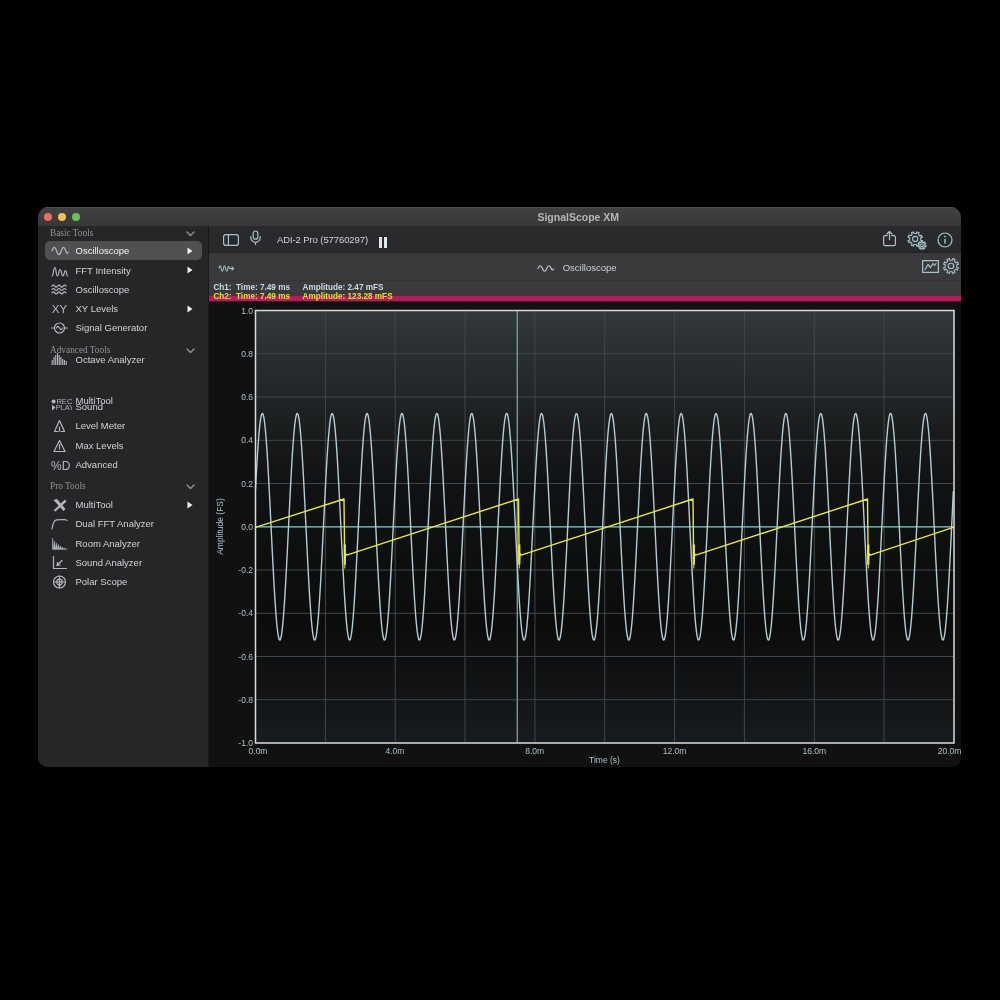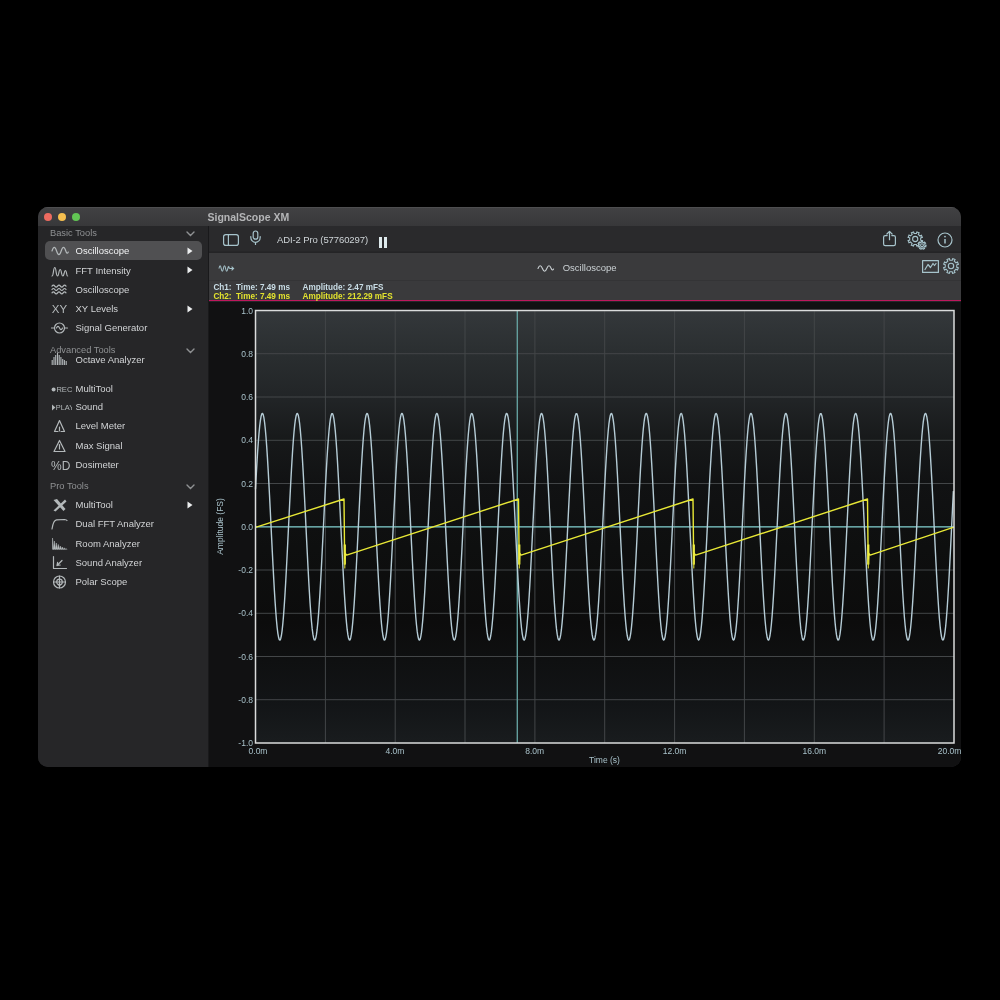--- a/index.html
+++ b/index.html
@@ -3,42 +3,42 @@
 <style>
 * { margin:0; padding:0; box-sizing:border-box; }
 html,body { width:1000px; height:1000px; background:#000; overflow:hidden;
   font-family:"Liberation Sans", sans-serif; }
 #win { position:absolute; left:38px; top:206.5px; width:923px; height:560px;
   border-radius:10px; background:#262628; overflow:hidden; }
 #titlebar { position:absolute; left:0; top:0; width:100%; height:19.5px;
   background:linear-gradient(#414143,#38383a); box-shadow:inset 0 1px 0 #4e4e50; }
 .tl { position:absolute; top:6px; width:8.6px; height:8.6px; border-radius:50%; }
 #title { position:absolute; left:169.5px; right:12px; top:0; height:19.5px; line-height:20px;
-  text-align:left; font-size:10.5px; font-weight:bold; color:#b4b5b7; }
+  text-align:center; font-size:10.5px; font-weight:bold; color:#b4b5b7; }
 #sidebar { position:absolute; left:0; top:19.5px; width:169.5px; bottom:0; background:#262628; }
-.shdr { position:absolute; left:12px; right:8px; height:14px; font-size:9.3px; color:#8f9193; }
+.shdr { position:absolute; left:12px; right:8px; height:14px; font-size:9.3px; color:#8f9193;font-family:Liberation Serif, serif; }
 .shdr .chev { position:absolute; right:5px; top:4px; }
 .shdr span { position:absolute; left:0; top:1px; }
 .srow { position:absolute; left:7px; width:156.5px; height:18.8px; border-radius:5px;
   font-size:9.5px; }
 .srow.sel { background:#505052; }
 .srow span { position:absolute; left:30.5px; top:4px; }
 .srow .sic { position:absolute; left:6px; top:2px; }
 .srow .arr { position:absolute; right:8.5px; top:5.6px; }
 #content { position:absolute; left:169.5px; top:19.5px; right:0; bottom:0;
   border-left:1px solid #19191b; }
 .tb1 { position:absolute; left:0; top:0; width:100%; height:25px; background:#2a2a2c; }
 .adi { position:absolute; left:68.5px; top:7.5px; font-size:9.5px; color:#ced4d7; letter-spacing:-0.1px; }
 .pause { position:absolute; left:170.3px; top:7.5px; }
 .pause i { display:inline-block; width:2.9px; height:11px; background:#dde9ec; margin-right:2.6px; }
 .tb2 { position:absolute; left:0; top:25.5px; width:100%; height:28.5px; background:#3a3a3c;
   border-top:1px solid #242426; }
 .osct { position:absolute; left:354.2px; top:9px; font-size:9.5px; color:#ccd2d5; }
 .chinfo { position:absolute; left:0; top:54px; width:100%; height:20.5px; background:#3a3a3c;
-  border-top:1px solid #343436; border-bottom:1px solid #be185d; font-size:8.2px; font-weight:bold; }
+  border-top:1px solid #343436; border-bottom:5px solid #be185d; font-size:8.2px; font-weight:bold; }
 .ch1 { position:absolute; left:0; top:2px; width:100%; height:10px; color:#c9dde6; }
 .ch2 { position:absolute; left:0; top:11.2px; width:100%; height:10px; color:#e3e32e; }
 #plot { position:absolute; left:0; top:75.5px; }
 .axl { font-family:"Liberation Sans", sans-serif; font-size:8.5px; fill:#a9c2ca; }
 </style></head>
 <body>
 <div id="win">
   <div id="titlebar">
     <div class="tl" style="left:5.9px;background:#ed6b60"></div>
     <div class="tl" style="left:19.9px;background:#f5bf4f"></div>
@@ -108,21 +108,21 @@
           <line x1="4.7" y1="13" x2="4.7" y2="3" stroke="#b3b8ba" stroke-width="1.1"></line>
           <line x1="6.5" y1="13" x2="6.5" y2="1" stroke="#b3b8ba" stroke-width="1.1"></line>
           <line x1="8.2" y1="13" x2="8.2" y2="3" stroke="#b3b8ba" stroke-width="1.1"></line>
           <line x1="9.9" y1="13" x2="9.9" y2="5" stroke="#b3b8ba" stroke-width="1.1"></line>
           <line x1="11.7" y1="13" x2="11.7" y2="7" stroke="#b3b8ba" stroke-width="1.1"></line>
           <line x1="13.4" y1="13" x2="13.4" y2="8" stroke="#b3b8ba" stroke-width="1.1"></line>
           <line x1="15.2" y1="13" x2="15.2" y2="9" stroke="#b3b8ba" stroke-width="1.1"></line>
         </svg>
         <span style="color:#d2d4d6">Octave Analyzer</span>
       </div>
-<div class="srow" style="top:153px">
+<div class="srow" style="top:165px">
         <svg class="sic" width="21" height="16" viewBox="0 0 21 16">
           <circle cx="2.6" cy="8.5" r="2" fill="#b3b8ba"></circle>
           <text x="5.4" y="11.3" font-size="7.6" fill="#b3b8ba" font-family="Liberation Sans">REC</text>
         </svg>
         <span style="color:#d2d4d6">MultiTool</span>
       </div>
 <div class="srow" style="top:171.1px">
         <svg class="sic" width="21" height="16" viewBox="0 0 21 16">
           <path d="M1,5.5 L4.4,8.5 L1,11.5 Z" fill="#b3b8ba"></path>
           <text x="4.8" y="11.3" font-size="7.4" fill="#b3b8ba" font-family="Liberation Sans">PLAY</text>
@@ -134,27 +134,27 @@
           <path d="M8.5,2.5 L13.5,13.5 M8.5,2.5 L3.5,13.5 M3.5,13.5 H7 M10,13.5 H13.5" stroke="#b3b8ba" fill="none" stroke-width="1.2" stroke-linecap="round" stroke-linejoin="round"></path>
           <path d="M8.5,9 V13" stroke="#b3b8ba" fill="none" stroke-width="1.2" stroke-linecap="round" stroke-linejoin="round"></path>
         </svg>
         <span style="color:#d2d4d6">Level Meter</span>
       </div>
 <div class="srow" style="top:209.6px">
         <svg class="sic" width="21" height="16" viewBox="0 0 21 16">
           <path d="M8.5,2.5 L14,13.5 H3 Z" stroke="#b3b8ba" fill="none" stroke-width="1.2" stroke-linecap="round" stroke-linejoin="round"></path>
           <path d="M8.5,6.5 V11" stroke="#b3b8ba" fill="none" stroke-width="1.2" stroke-linecap="round" stroke-linejoin="round"></path>
         </svg>
-        <span style="color:#d2d4d6">Max Signal</span>
+        <span style="color:#d2d4d6">Max Levels</span>
       </div>
 <div class="srow" style="top:228.8px">
         <svg class="sic" width="21" height="16" viewBox="0 0 21 16">
           <text x="0" y="12.5" font-size="12" fill="#b3b8ba" font-family="Liberation Sans">%D</text>
         </svg>
-        <span style="color:#d2d4d6">Dosimeter</span>
+        <span style="color:#d2d4d6">Advanced</span>
       </div>
 <div class="shdr" style="top:254.2px">
         <span>Pro Tools</span>
         <svg class="chev" width="9" height="6" viewBox="0 0 9 6">
           <path d="M1,1 L4.5,4.5 L8,1" stroke="#8f9193" stroke-width="1.4" fill="none" stroke-linecap="round"></path>
         </svg>
       </div>
 <div class="srow" style="top:269.1px">
         <svg class="sic" width="21" height="16" viewBox="0 0 21 16">
           <path d="M2.5,3 L6,2 L14.5,12 L12.5,14 Z" fill="#b3b8ba"></path>
@@ -245,21 +245,21 @@
 </div>
 <div class="chinfo">
   <div class="ch1">
           <span style="position:absolute;left:4.9px">Ch1:</span>
           <span style="position:absolute;left:27.5px">Time: 7.49 ms</span>
           <span style="position:absolute;left:94px">Amplitude: 2.47 mFS</span>
         </div>
   <div class="ch2">
           <span style="position:absolute;left:4.9px">Ch2:</span>
           <span style="position:absolute;left:27.5px">Time: 7.49 ms</span>
-          <span style="position:absolute;left:94px">Amplitude: 212.29 mFS</span>
+          <span style="position:absolute;left:94px">Amplitude: 123.28 mFS</span>
         </div>
 </div>
 
 <svg id="plot" width="753.5" height="466" viewBox="207.5 300.5 753.5 466">
 <defs>
 <linearGradient id="pg" x1="0" y1="0" x2="0" y2="1">
 <stop offset="0" stop-color="#34383b"></stop>
 <stop offset="0.1" stop-color="#2a2e30"></stop>
 <stop offset="0.2" stop-color="#222527"></stop>
 <stop offset="0.3" stop-color="#17191a"></stop>

